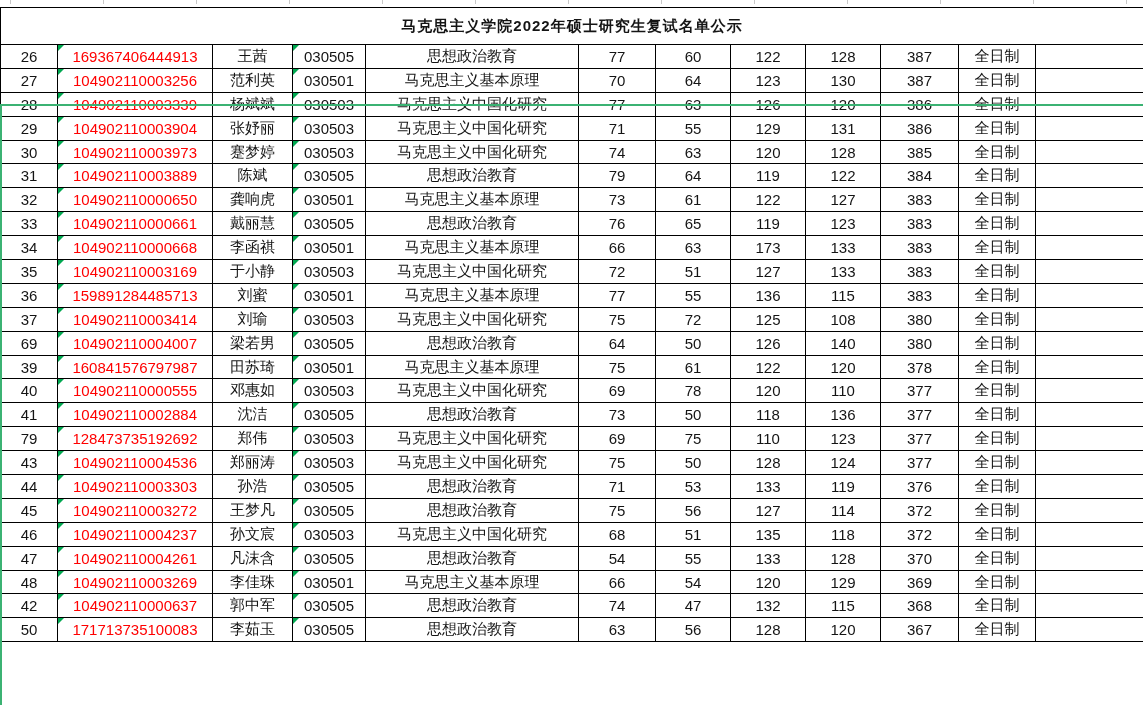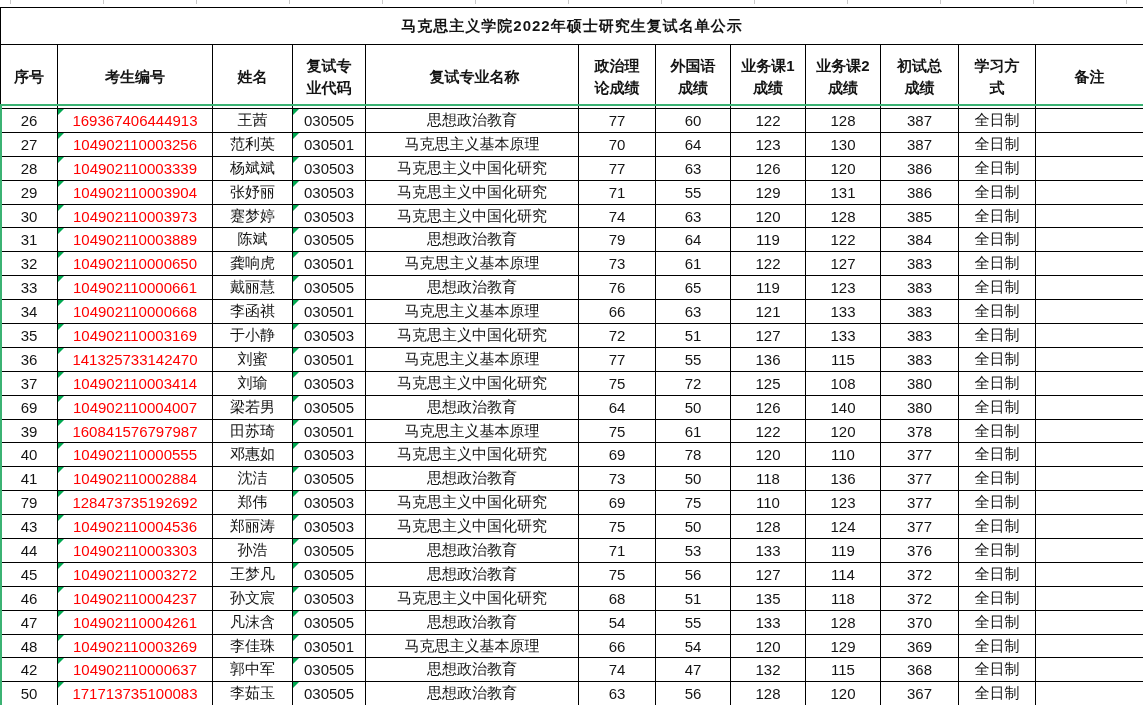--- a/index.html
+++ b/index.html
@@ -68,41 +68,20 @@
       <col style="width: 75px;">
       <col style="width: 75px;">
       <col style="width: 78px;">
       <col style="width: 77px;">
       <col style="width: 108px;">
     </colgroup>
   <thead>
     <tr>
       <th class="title-cell" colspan="12">马克思主义学院2022年硕士研究生复试名单公示</th>
     </tr>
-    <tr class="header-row" id="header-row">
-        <th class="c0">序号</th>
-        <th class="c1">考生编号</th>
-        <th class="c2">姓名</th>
-        <th class="c3">复试专
-业代码</th>
-        <th class="c4">复试专业名称</th>
-        <th class="c5">政治理
-论成绩</th>
-        <th class="c6">外国语
-成绩</th>
-        <th class="c7">业务课1
-成绩</th>
-        <th class="c8">业务课2
-成绩</th>
-        <th class="c9">初试总
-成绩</th>
-        <th class="c10">学习方
-式</th>
-        <th class="c11">备注</th>
-      </tr>
   </thead>
   <tbody id="tbody">
       <tr>
         <td class="c0"><span class="val">26</span></td>
         <td class="c1"><span class="tri"></span><span class="val">169367406444913</span></td>
         <td class="c2"><span class="val">王茜</span></td>
         <td class="c3"><span class="tri"></span><span class="val">030505</span></td>
         <td class="c4"><span class="val">思想政治教育</span></td>
         <td class="c5"><span class="val">77</span></td>
         <td class="c6"><span class="val">60</span></td>
@@ -211,21 +190,21 @@
         <td class="c11"><span class="val"></span></td>
       </tr>
       <tr>
         <td class="c0"><span class="val">34</span></td>
         <td class="c1"><span class="tri"></span><span class="val">104902110000668</span></td>
         <td class="c2"><span class="val">李函祺</span></td>
         <td class="c3"><span class="tri"></span><span class="val">030501</span></td>
         <td class="c4"><span class="val">马克思主义基本原理</span></td>
         <td class="c5"><span class="val">66</span></td>
         <td class="c6"><span class="val">63</span></td>
-        <td class="c7"><span class="val">121</span></td>
+        <td class="c7"><span class="val">173</span></td>
         <td class="c8"><span class="val">133</span></td>
         <td class="c9"><span class="val">383</span></td>
         <td class="c10"><span class="val">全日制</span></td>
         <td class="c11"><span class="val"></span></td>
       </tr>
       <tr>
         <td class="c0"><span class="val">35</span></td>
         <td class="c1"><span class="tri"></span><span class="val">104902110003169</span></td>
         <td class="c2"><span class="val">于小静</span></td>
         <td class="c3"><span class="tri"></span><span class="val">030503</span></td>
@@ -233,21 +212,21 @@
         <td class="c5"><span class="val">72</span></td>
         <td class="c6"><span class="val">51</span></td>
         <td class="c7"><span class="val">127</span></td>
         <td class="c8"><span class="val">133</span></td>
         <td class="c9"><span class="val">383</span></td>
         <td class="c10"><span class="val">全日制</span></td>
         <td class="c11"><span class="val"></span></td>
       </tr>
       <tr>
         <td class="c0"><span class="val">36</span></td>
-        <td class="c1"><span class="tri"></span><span class="val">141325733142470</span></td>
+        <td class="c1"><span class="tri"></span><span class="val">159891284485713</span></td>
         <td class="c2"><span class="val">刘蜜</span></td>
         <td class="c3"><span class="tri"></span><span class="val">030501</span></td>
         <td class="c4"><span class="val">马克思主义基本原理</span></td>
         <td class="c5"><span class="val">77</span></td>
         <td class="c6"><span class="val">55</span></td>
         <td class="c7"><span class="val">136</span></td>
         <td class="c8"><span class="val">115</span></td>
         <td class="c9"><span class="val">383</span></td>
         <td class="c10"><span class="val">全日制</span></td>
         <td class="c11"><span class="val"></span></td>

